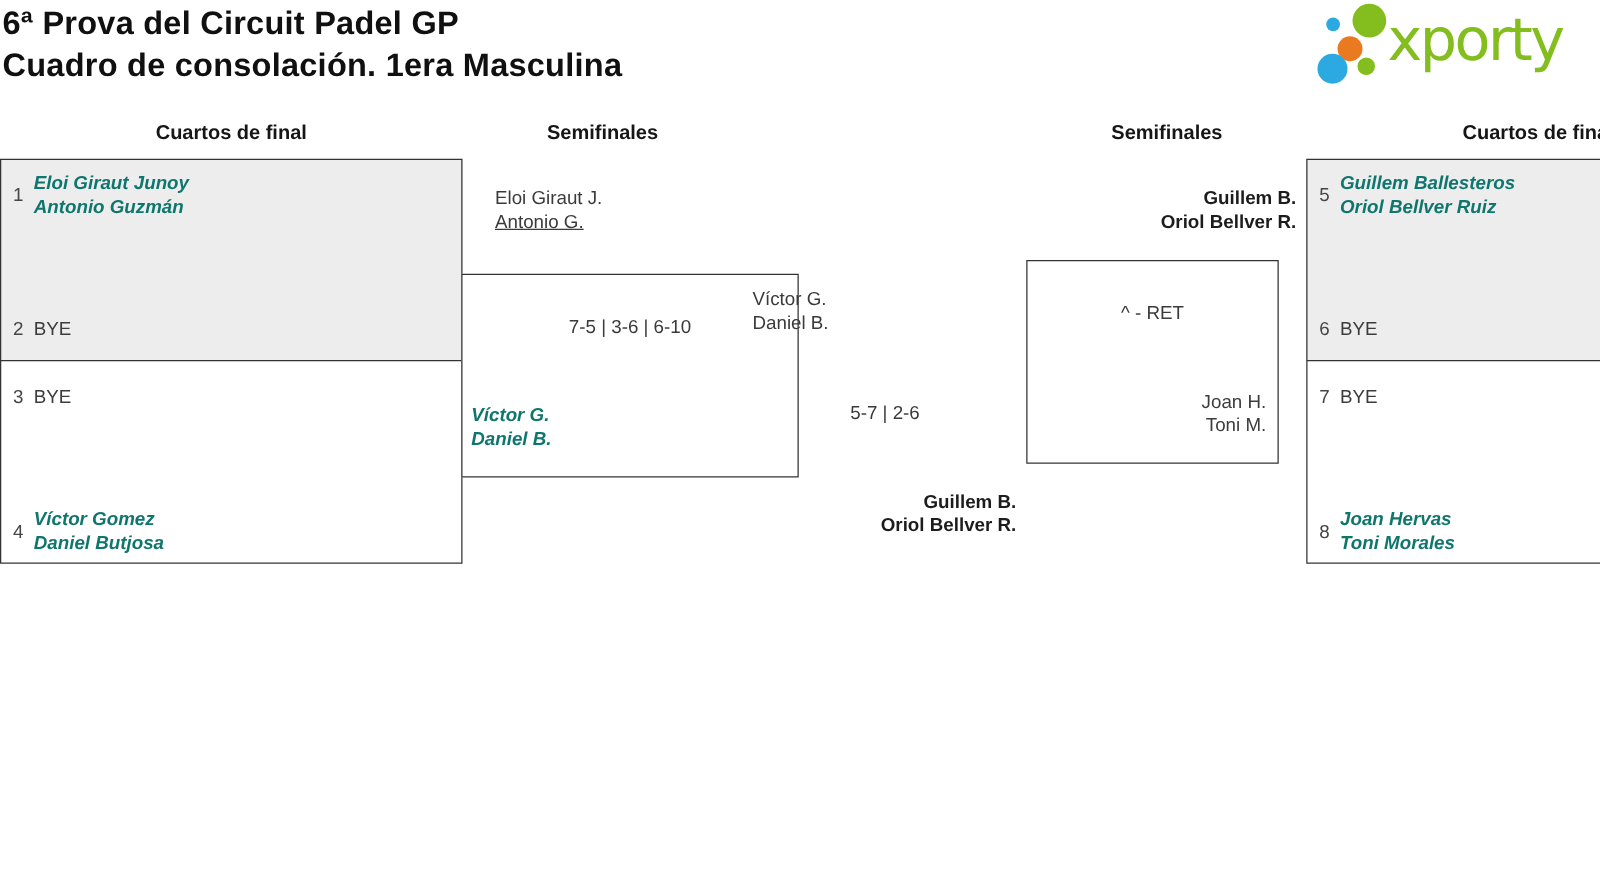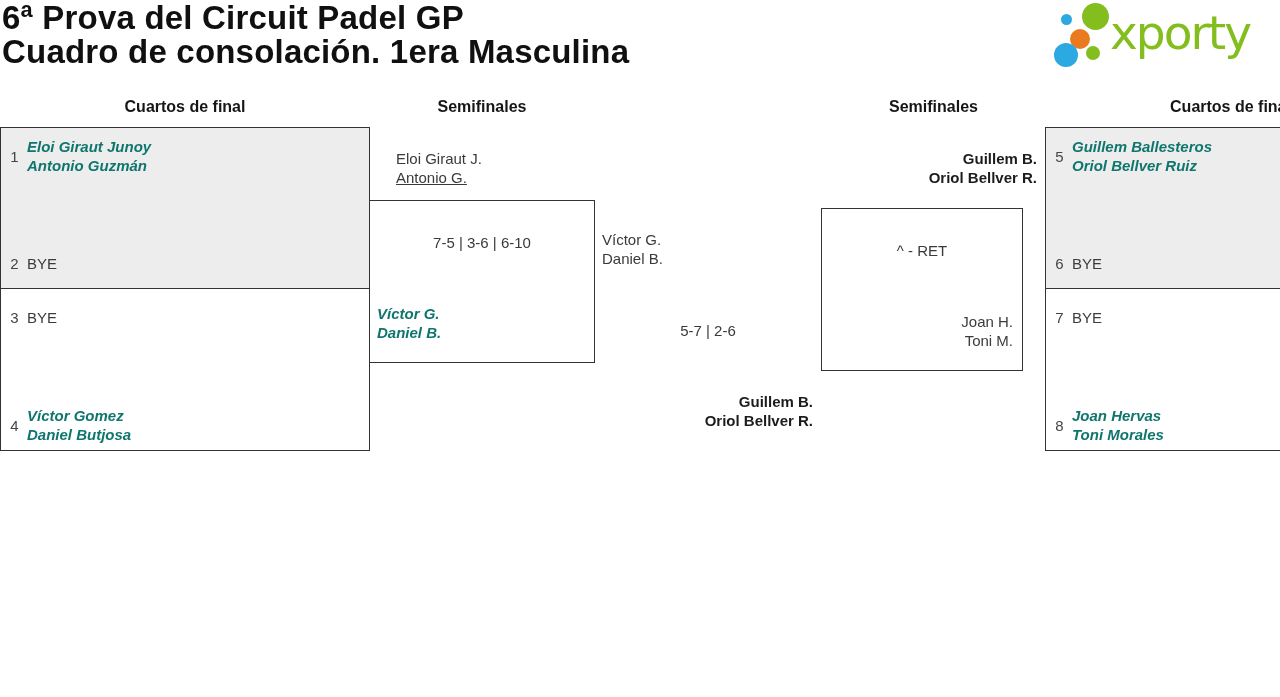--- a/index.html
+++ b/index.html
@@ -1,20 +1,20 @@
 <!DOCTYPE html>
 <html><head>
 <meta charset="utf-8">
 <style>
   html,body{margin:0;padding:0;background:#fff;}
   .page{position:relative;width:1280px;height:697px;background:#ffffff;overflow:hidden;
         font-family:"Liberation Sans",sans-serif;}
 
   
-  .titles{position:absolute;left:2px;top:1px;font-size:33px;font-weight:bold;
+  .titles{position:absolute;left:2px;top:1px;font-size:26px;font-weight:bold;
           color:#101010;line-height:34px;letter-spacing:0.2px;}
 
   
   .logo-dot{position:absolute;border-radius:50%;}
   .logo-text{position:absolute;left:1110px;top:9px;font-family:"DejaVu Sans",sans-serif;
              font-weight:normal;font-size:47px;letter-spacing:-2px;line-height:47px;}
 
   
   .hdr{position:absolute;top:97px;height:20px;font-size:16px;font-weight:bold;
        color:#161616;text-align:center;line-height:20px;}
@@ -88,21 +88,21 @@
         <span style="display:block;">Daniel Butjosa</span>
       </span>
     </div>
   </div>
 
   <div class="floattext" style="left:396px;top:149px;">
     <span style="display:block;">Eloi Giraut J.</span>
     <span style="display:block;text-decoration:underline;">Antonio G.</span>
   </div>
 
-  <div class="box" style="left:369px;top:200px;width:226px;height:163px;">
+  <div class="box" style="left:369px;top:219px;width:270px;height:163px;">
     <div class="score" style="top:32px;">7-5 | 3-6 | 6-10</div>
     <div class="inbox-names names bold" style="left:7px;top:103px;">
       <span style="display:block;">Víctor G.</span>
       <span style="display:block;">Daniel B.</span>
     </div>
   </div>
 
   <div class="floattext" style="left:602px;top:230px;">
     <span style="display:block;">Víctor G.</span>
     <span style="display:block;">Daniel B.</span>

